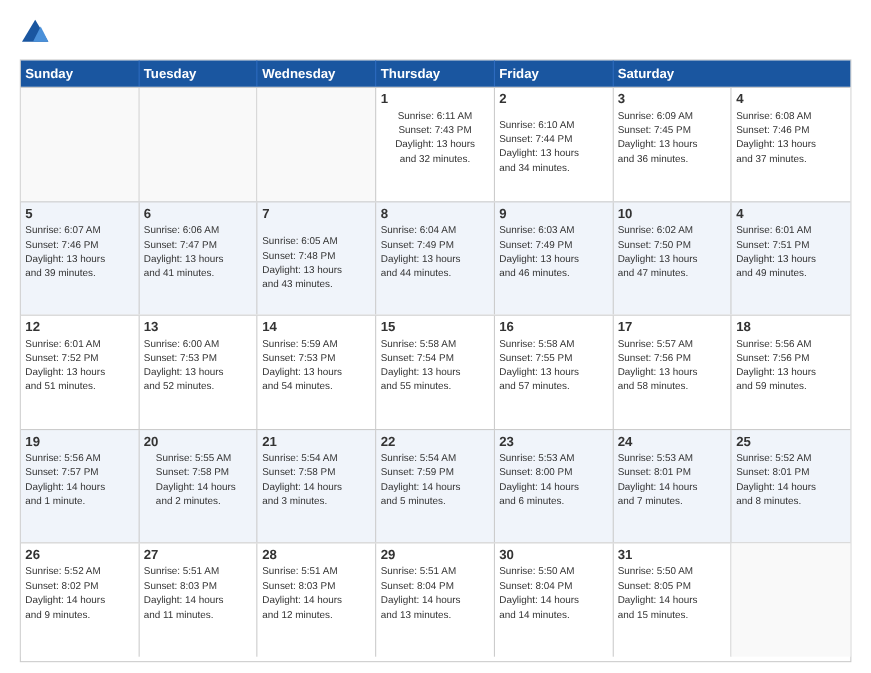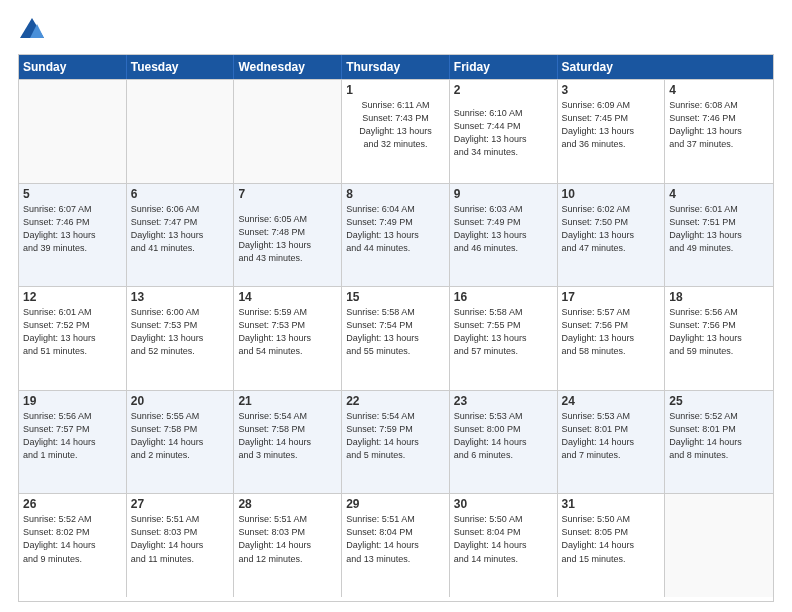--- a/index.html
+++ b/index.html
@@ -280,21 +280,21 @@
         <div class="cal-row row-even">
           <div class="cal-cell">
             <span class="day-num">19</span>
             <div class="cell-text" style="white-space: pre-line;">Sunrise: 5:56 AM
 Sunset: 7:57 PM
 Daylight: 14 hours
 and 1 minute.</div>
           </div>
           <div class="cal-cell">
             <span class="day-num">20</span>
-            <div class="cell-text" style="white-space: pre-line;">Sunrise: 5:55 AM
+            <div class="cell-text" style="white-space: pre-line; margin-left: 11px;">Sunrise: 5:55 AM
 Sunset: 7:58 PM
 Daylight: 14 hours
 and 2 minutes.</div>
           </div>
           <div class="cal-cell">
             <span class="day-num">21</span>
             <div class="cell-text" style="white-space: pre-line;">Sunrise: 5:54 AM
 Sunset: 7:58 PM
 Daylight: 14 hours
 and 3 minutes.</div>

